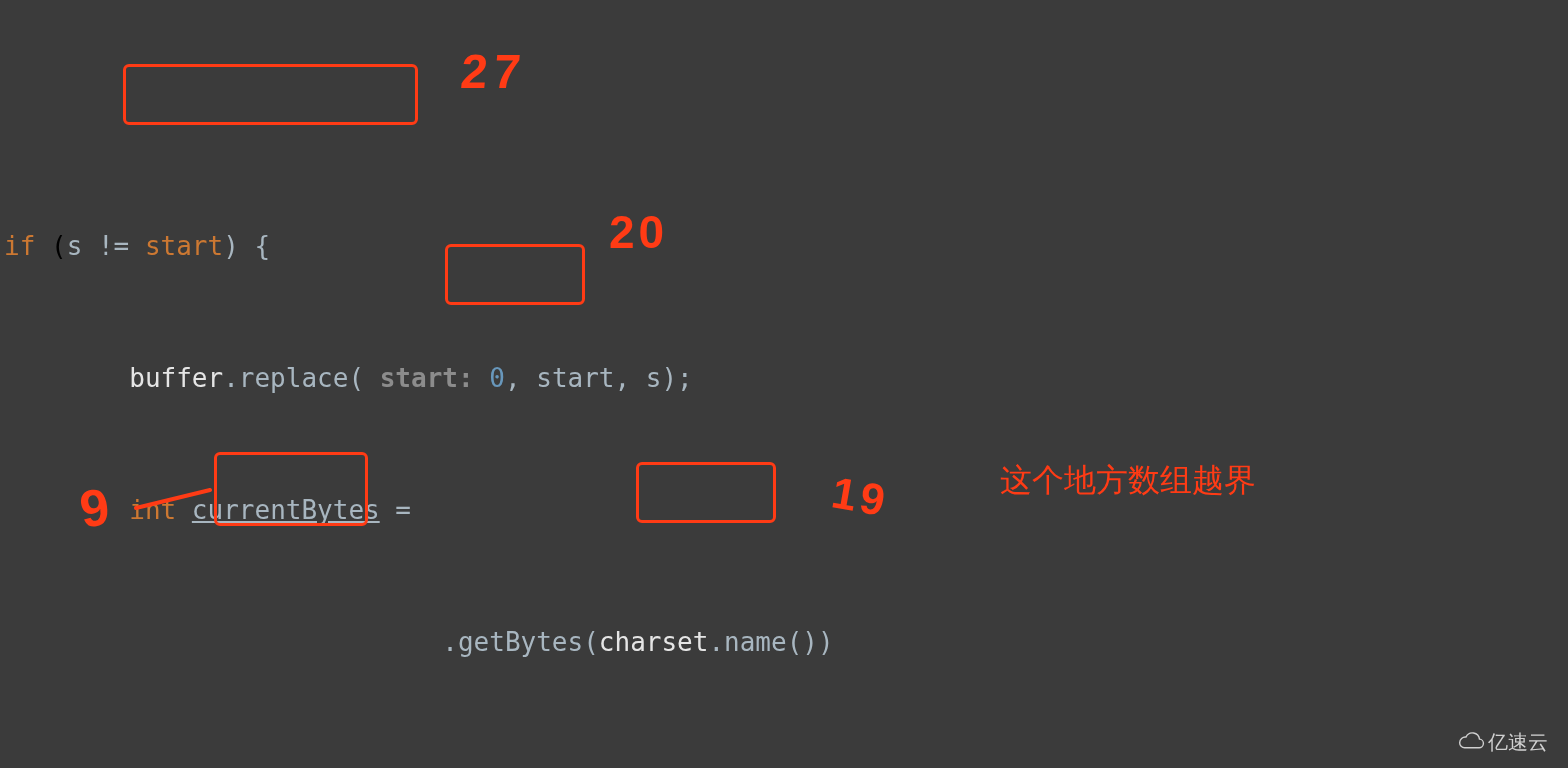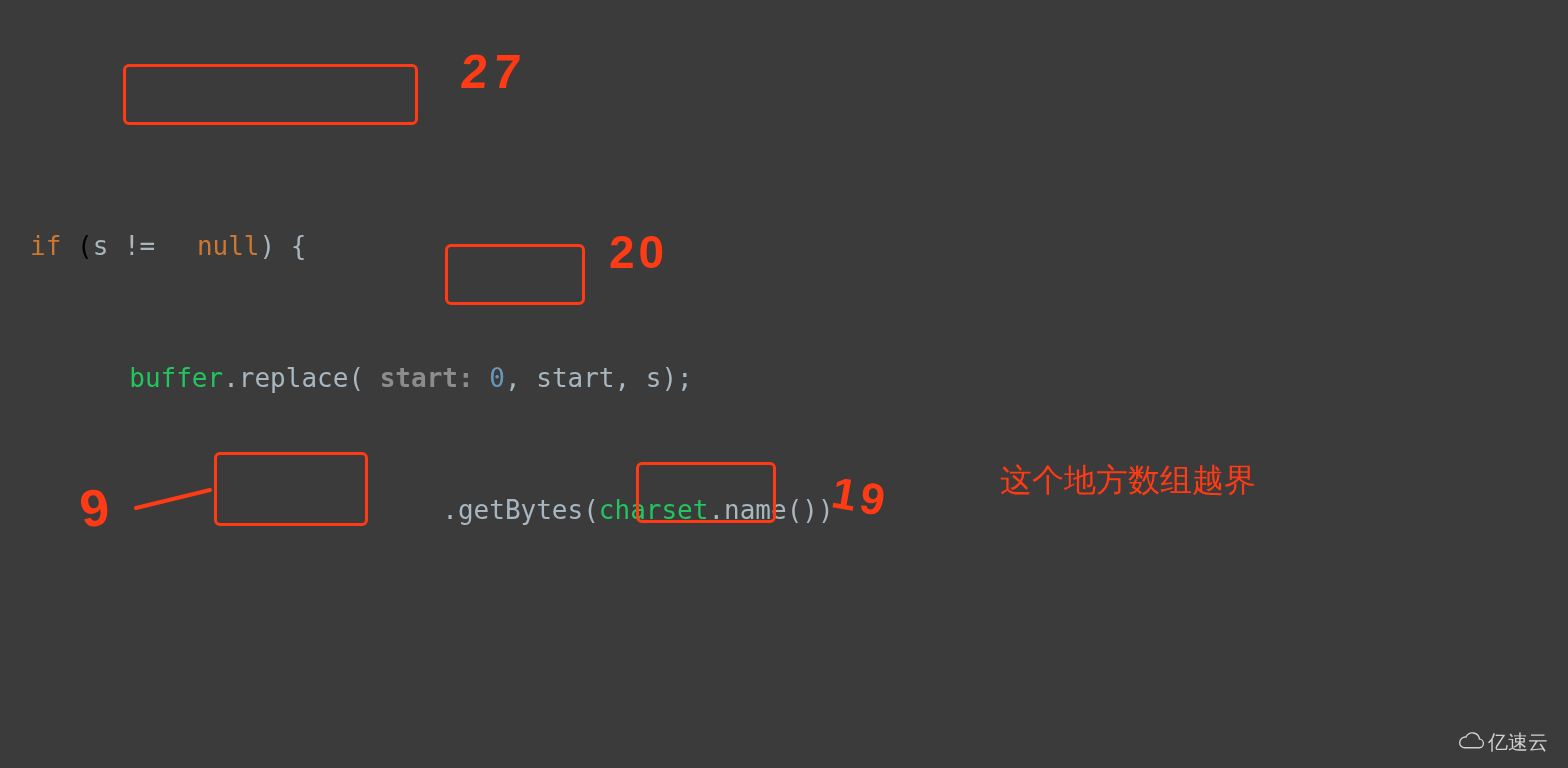--- a/index.html
+++ b/index.html
@@ -1,43 +1,44 @@
 <!DOCTYPE html>
 <html><head>
 <meta charset="utf-8">
 <style>
   html,body{margin:0;padding:0;width:1568px;height:768px;overflow:hidden;background:#3b3b3b;font-family:Menlo,Consolas,monospace;font-size:26px;line-height:44px;}
   .editor{position:relative;padding:4px 0 0 4px;white-space:pre;}
   .ln{display:block;}
-  .kw{color:#cc7832;margin-left:26px;}
+  .kw{color:#cc7832;}
   .id{color:#a8b6c0;}
   .num{color:#6897bb;}
   .hint{color:#8c8c8c;font-weight:bold;}
   .var{color:#a8b6c0;text-decoration:underline;}
   .static{color:#ffc66d;font-style:italic;}
-  .field{color:#22c55e;}
+  .field{color:#e5e5e5;}
   .hl-line{position:absolute;left:0;width:100%;height:44px;background:#4e3535;z-index:-1;}
   .hl-line.l9{top:calc(4px + 8*44px);}
   .hl-line.l14{top:calc(4px + 13*44px);}
   .box{position:absolute;border:3px solid #ff3b15;border-radius:6px;z-index:5;pointer-events:none;}
   .ann{position:absolute;color:#ff3b15;font-family:Arial,"PingFang SC","Microsoft YaHei",sans-serif;font-size:30px;z-index:6;pointer-events:none;}
   .svgdraw{position:absolute;top:0;left:0;width:1568px;height:768px;pointer-events:none;z-index:6;}
   .svgdraw path{stroke:#ff3b15;stroke-width:4;fill:none;stroke-linecap:round;}
   .watermark{position:absolute;right:20px;bottom:4px;color:#d0d0d0;font-family:Arial,sans-serif;font-size:20px;display:flex;align-items:center;}
   .watermark svg{width:34px;height:24px;}
 </style>
 </head>
 <body>
 
 <div class="editor">
   <div class="hl-line l9"></div>
   <div class="hl-line l14"></div>
 
-  <span class="ln"><span class="kw">if</span> (<span class="id">s</span><span class="id"> != </span><span class="kw">null</span><span class="id">) {</span></span>
+  <span class="ln"><span class="kw">if</span> (<span class="id">s</span><span class="id"> != </span><span class="kw">start</span><span class="id">) {</span></span>
   <span class="ln"><span>        </span><span class="field">buffer</span><span class="id">.</span><span class="id">replace</span><span class="id">( </span><span class="hint">start:</span><span class="num"> 0</span><span class="id">, start, s);</span></span>
+  <span class="ln"><span>        </span><span class="kw">int </span><span class="var">currentBytes</span><span class="id"> =</span></span>
   <span class="ln"><span class="id">                            .getBytes(</span><span class="field">charset</span><span class="id">.name())</span></span>
   
   
   
   
   
   
   
   
   
@@ -46,21 +47,21 @@
   
   
 </div>
 
 <div class="box" style="top:64px;left:123px;width:289px;height:55px;"></div>
 <div class="box" style="top:244px;left:445px;width:134px;height:55px;"></div>
 <div class="box" style="top:452px;left:214px;width:148px;height:68px;"></div>
 <div class="box" style="top:462px;left:636px;width:134px;height:55px;"></div>
 
 <span class="ann" style="top:50px;left:461px;font-size:48px;font-weight:600;letter-spacing:6px;transform:skewX(-5deg);">27</span>
-<span class="ann" style="top:230px;left:609px;font-size:46px;font-weight:600;letter-spacing:4px;">20</span>
+<span class="ann" style="top:210px;left:609px;font-size:46px;font-weight:600;letter-spacing:4px;">20</span>
 <span class="ann" style="top:475px;left:832px;font-size:44px;font-weight:600;transform:rotate(10deg);letter-spacing:4px;">19</span>
 <span class="ann" style="top:486px;left:80px;font-size:52px;font-weight:600;transform:rotate(-8deg);">9</span>
 <span class="ann" style="top:458px;left:1000px;font-size:32px;">这个地方数组越界</span>
 
 <svg class="svgdraw">
   <path d="M136 508 L210 490"></path>
 </svg>
 
 <div class="watermark">
   <svg viewBox="0 0 48 32">

